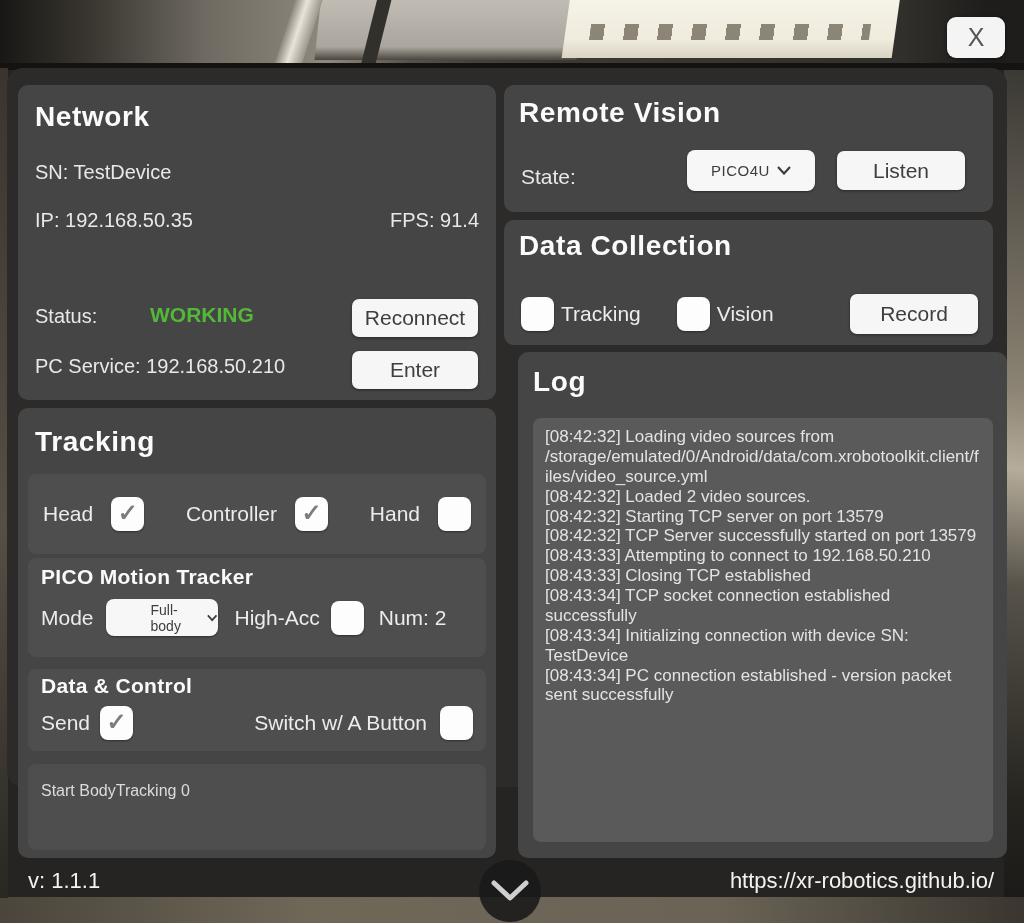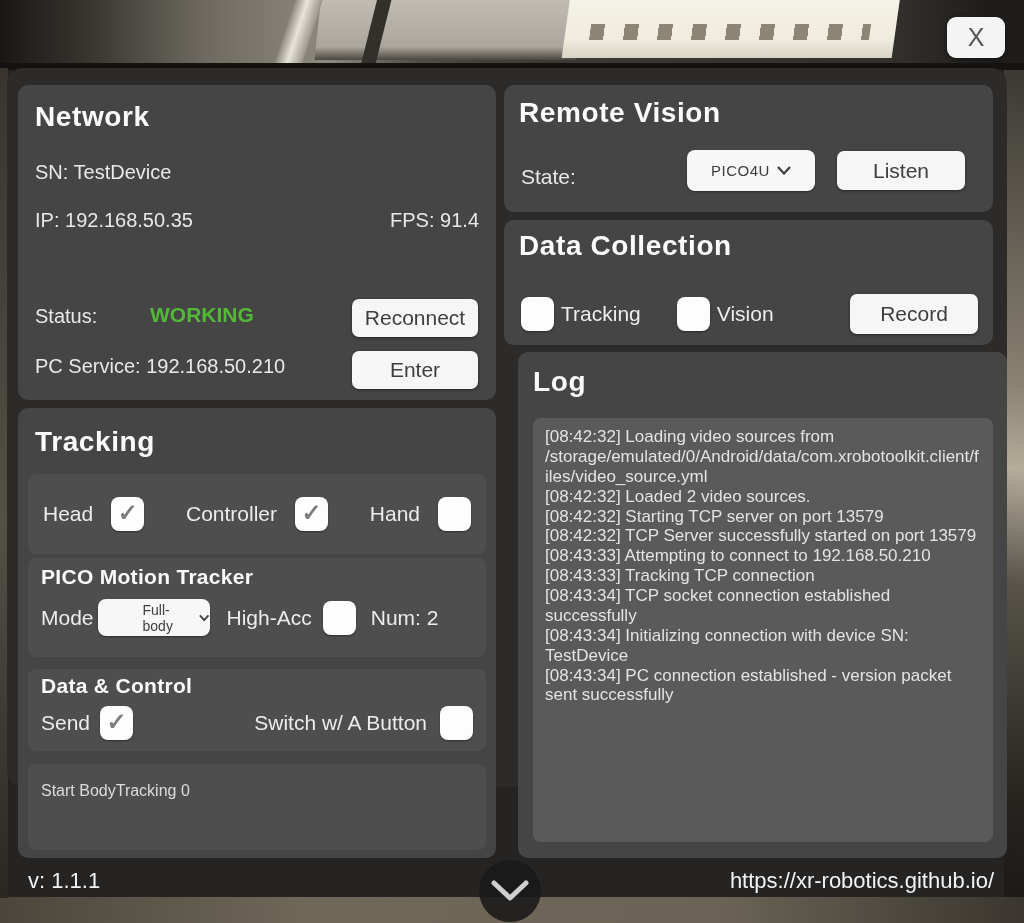--- a/index.html
+++ b/index.html
@@ -122,21 +122,21 @@
       <div class="grp">
         <span class="lbl">Hand</span>
         <span class="checkbox"></span>
       </div>
     </div>
 
     <div class="subpanel" style="left:10px; top:150px; width:458px; height:99px; padding:7px 13px;">
       <div class="subhead">PICO Motion Tracker</div>
       <div style="display:flex; align-items:center; margin-top:10px;">
         <span class="lbl">Mode</span>
-        <span class="dropdown" style="width:112px; height:37px; font-size:14px; margin-left:4px;padding-left:45px;">
+        <span class="dropdown" style="width:112px; height:37px; font-size:14px; margin-left:12px;padding-left:45px;">
           <span>Full-body</span>
           <svg width="12" height="8" viewBox="0 0 12 8">
               <polyline points="1,1 6,6.5 11,1" fill="none" stroke="#3f3e3e" stroke-width="2"></polyline>
             </svg>
         </span>
         <span class="lbl" style="margin-left:17px;">High-Acc</span>
         <span class="checkbox" style="margin-left:11px;"></span>
         <span class="lbl" style="margin-left:15px;">Num: 2</span>
       </div>
     </div>
@@ -184,21 +184,21 @@
   </div>
 
   <div class="card" style="left:511px; top:284px; width:489px; height:506px;">
     <div class="h1" style="left:15px; top:14px;">Log</div>
     <div class="log-box">
         <div>[08:42:32] Loading video sources from /storage/emulated/0/Android/data/com.xrobotoolkit.client/files/video_source.yml</div>
         <div>[08:42:32] Loaded 2 video sources.</div>
         <div>[08:42:32] Starting TCP server on port 13579</div>
         <div>[08:42:32] TCP Server successfully started on port 13579</div>
         <div>[08:43:33] Attempting to connect to 192.168.50.210</div>
-        <div>[08:43:33] Tracking TCP connection</div>
+        <div>[08:43:33] Closing TCP established</div>
         <div>[08:43:34] TCP socket connection established successfully</div>
         <div>[08:43:34] Initializing connection with device SN: TestDevice</div>
         <div>[08:43:34] PC connection established - version packet sent successfully</div>
       </div>
   </div>
 
   <div class="bottombar-text" style="left:21px; top:800px;">v: 1.1.1</div>
   <div class="bottombar-text" style="right:13px; top:800px;">https://xr-robotics.github.io/</div>
   <div id="collapse-btn">
     <svg width="40" height="22" viewBox="0 0 40 22">

